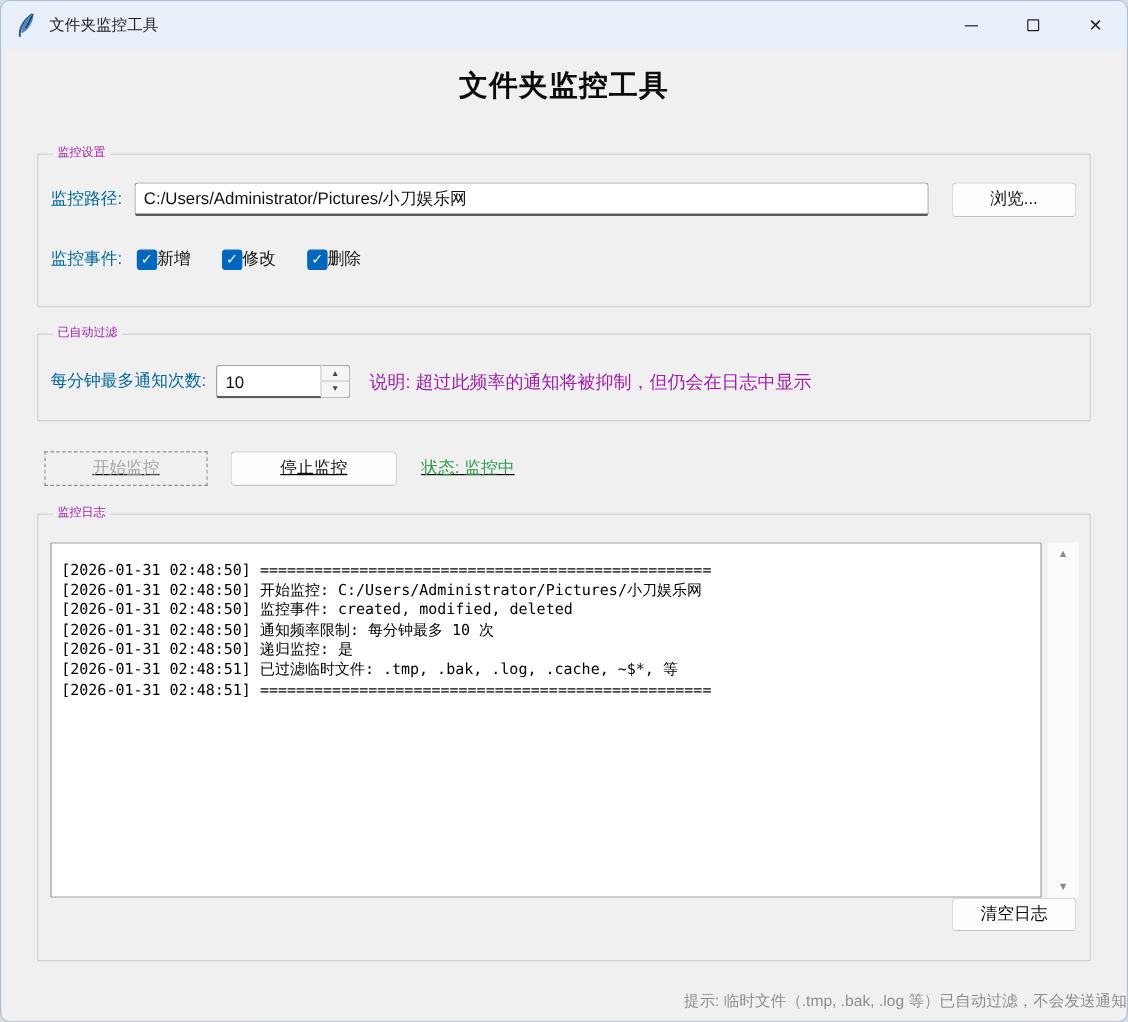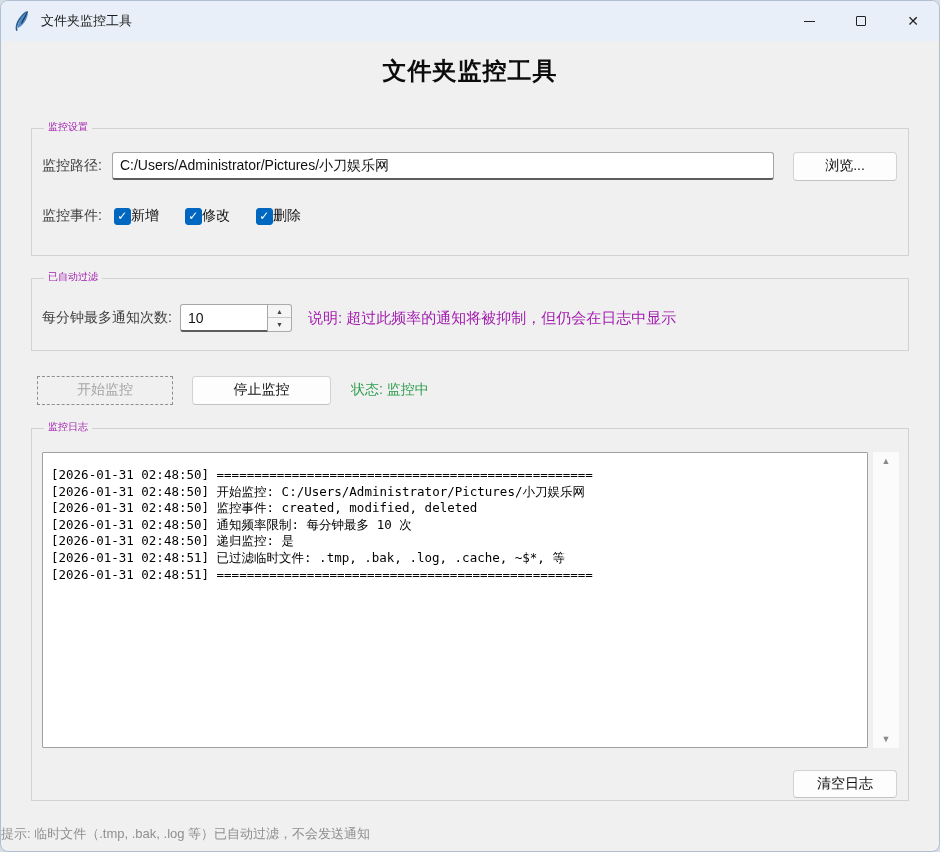--- a/index.html
+++ b/index.html
@@ -27,21 +27,21 @@
   }
   
   .group { position:absolute; left:30px; width:878px; border:1px solid #d2d2d2; background:#f0f0f0; }
   .group-label {
     position:absolute; top:-9px; left:12px; background:#f0f0f0; padding:0 4px;
     font-size:10px; color:#a21caf;
   }
   #group-monitor { top:127px; height:128px; }
   #group-notify  { top:277px; height:73px; }
   #group-log     { top:427px; height:373px; }
-  .lbl { font-size:14px; color:#404040; }
+  .lbl { font-size:14px; color:#0369a1; }
   
   .row-path { position:absolute; left:10px; top:22px; right:10px; height:30px; display:flex; align-items:center; }
   .entry {
     height:28px; background:#fff; border:1px solid #a6a6a6; border-bottom:2px solid #5c5c5c;
     border-radius:3px; font-size:14px; color:#111; padding:0 7px; outline:none;
     font-family:"Liberation Sans","DejaVu Sans",sans-serif;
   }
   .path-entry { margin-left:10px; width:662px; }
   .btn {
     background:#fdfdfd; border:1px solid #d2d2d2; border-bottom-color:#c3c3c3;
@@ -64,44 +64,44 @@
   .spinbox { position:relative; margin-left:8px; width:112px; height:28px; }
   .spin-entry { width:88px; height:28px; border-radius:3px 0 0 3px; }
   .spin-arrows {
     position:absolute; right:0; top:0; width:24px; height:28px;
     border:1px solid #ababab; border-left:none; background:#f5f5f5; border-radius:0 3px 3px 0;
   }
   .spin-arrow { height:13px; display:flex; align-items:center; justify-content:center; font-size:7px; color:#444; }
   .spin-arrow.up { border-bottom:1px solid #c9c9c9; }
   .rate-hint { font-size:15px; color:#a21caf; margin-left:16px; }
   
-  .actions { position:absolute; top:374px; left:36px; right:30px; height:30px; display:flex; align-items:center; }
+  .actions { position:absolute; top:374px; left:36px; right:30px; height:30px; display:flex; align-items:center;text-decoration:underline; }
   .start-btn {
     width:136px; height:29px; background:#f0f0f0; border:1px dashed #8f8f8f;
     border-radius:0; color:#a5a5a5;
   }
   .stop-btn { width:139px; height:29px; margin-left:19px; }
   .status { font-size:14px; margin-left:20px; font-weight:normal; }
   
   .log-text {
     position:absolute; left:10px; top:23px; width:826px; height:296px;
     background:#fff; border:1px solid #a0a0a0; border-radius:1px;
     font-family:"DejaVu Sans Mono","Liberation Mono",monospace;
     font-size:12.5px; line-height:16.6px; color:#000; padding:14px 8px;
     white-space:pre; overflow:hidden;
   }
   .vscroll {
     position:absolute; left:841px; top:23px; width:26px; height:296px;
     background:#fbfbfb; display:flex; flex-direction:column; justify-content:space-between;
   }
   .scroll-arrow { height:18px; display:flex; align-items:center; justify-content:center; font-size:9px; color:#8a8a8a; }
-  .clear-btn { position:absolute; right:11px; top:341px; width:104px; height:28px; }
+  .clear-btn { position:absolute; right:11px; top:319px; width:104px; height:28px; }
   
   .footer-hint {
-    position:absolute; top:824px; left:0; right:0; text-align:left;
+    position:absolute; top:824px; left:0; right:0; text-align:right;
     font-size:13px; color:#8f8f8f;
   }
 </style>
 </head>
 <body>
 
 <div class="window">
 
   <div class="titlebar">
     <span class="app-icon">

